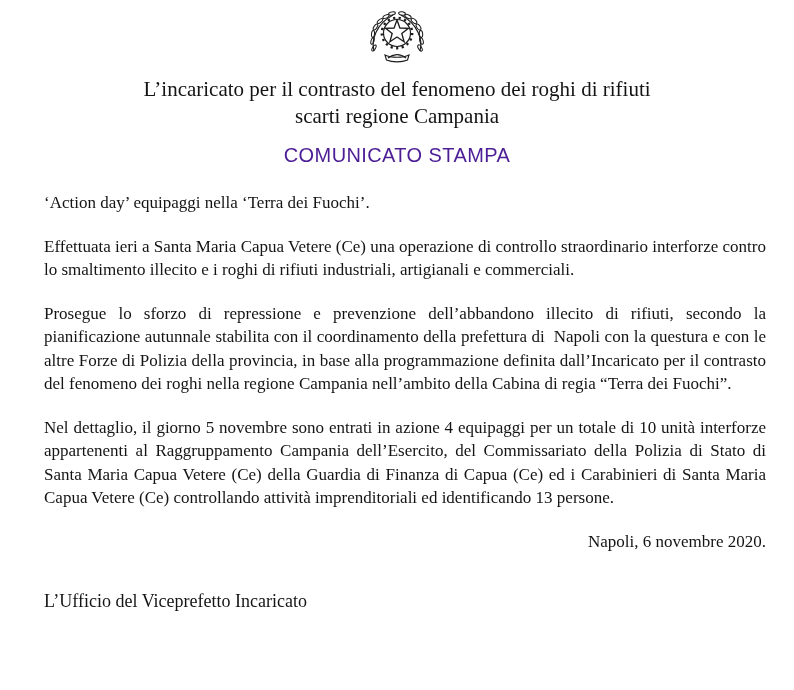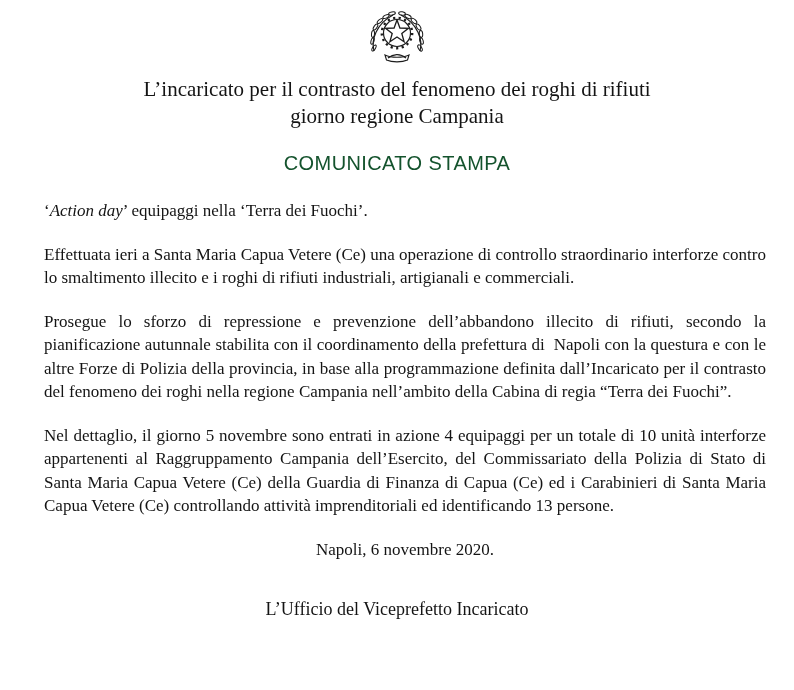--- a/index.html
+++ b/index.html
@@ -25,47 +25,47 @@
     height: 56px;
   }
   .doc-title {
     margin-top: 12px;
     font-size: 21px;
     line-height: 27px;
     font-weight: normal;
     color: #141414;
   }
   .doc-subtitle {
-    margin-top: 22px;
+    margin-top: 14px;
     font-family: "Liberation Sans", sans-serif;
     font-size: 20px;
     letter-spacing: 0.4px;
-    color: #14532d;
+    color: #4c1d95;
   }
   .doc-content {
     margin: 24px 28px 0 44px;
   }
   .doc-content p {
     font-size: 17px;
     line-height: 23.5px;
     text-align: justify;
     margin-bottom: 20px;
     color: #141414;
   }
-  .doc-content p.no-justify { text-align: center; }
-  .italic { font-style: italic; }
+  .doc-content p.no-justify { text-align: right; }
+  .italic { }
   .bold { font-weight: normal; }
   .dateline {
     font-size: 17px;
     line-height: 23.5px;
     margin-bottom: 0;
   }
   .signature-row {
     margin-top: 38px;
-    text-align: center;
+    text-align: left;
     padding-right: 16px;
   }
   .signature {
     font-size: 18px;
     color: #141414;
   }
 </style>
 </head>
 <body>
 
@@ -103,21 +103,21 @@
       <circle cx="35" cy="25" r="13.5" fill="none" stroke="#1c1c1c" stroke-width="1.2"></circle>
       <circle cx="35" cy="25" r="15.2" fill="none" stroke="#1c1c1c" stroke-width="2.4" stroke-dasharray="2.2 3.4"></circle>
 
       <path d="M35 12 L37.9 20 L46.4 20.3 L39.8 25.5 L42.1 33.7 L35 29 L27.9 33.7 L30.2 25.5 L23.6 20.3 L32.1 20 Z" fill="none" stroke="#1c1c1c" stroke-width="1.3" stroke-linejoin="miter"></path>
 
       <path d="M23 47 C29 50 41 50 47 47 L45.5 52 C40 54.5 30 54.5 24.5 52 Z" fill="none" stroke="#1c1c1c" stroke-width="1.1"></path>
     </svg>
 
     <h1 class="doc-title">
       <span>L’incaricato per il contrasto del fenomeno dei roghi di rifiuti</span><br>
-      <span>giorno regione Campania</span>
+      <span>scarti regione Campania</span>
     </h1>
 
     <div class="doc-subtitle">COMUNICATO STAMPA</div>
   </div>
 
   <div class="doc-content">
     <div>
         <p><span>‘</span><span class="italic">Action day</span><span>’ equipaggi nella ‘Terra dei Fuochi’.</span></p>
         <p><span>Effettuata ieri a Santa Maria Capua Vetere (Ce) una operazione di controllo straordinario interforze contro lo smaltimento illecito e i roghi di rifiuti industriali, artigianali e commerciali.</span></p>
         <p><span>Prosegue lo sforzo di repressione e prevenzione dell’abbandono illecito di rifiuti, secondo la pianificazione autunnale stabilita con il coordinamento della </span><span class="bold">prefettura di&nbsp; Napoli</span><span> con la questura e con le altre Forze di Polizia della provincia, in base alla programmazione definita dall’</span><span class="bold">Incaricato per il contrasto del fenomeno</span><span> dei roghi nella regione Campania nell’ambito della Cabina di regia </span><span class="bold">“Terra dei Fuochi”</span><span>.</span></p>

